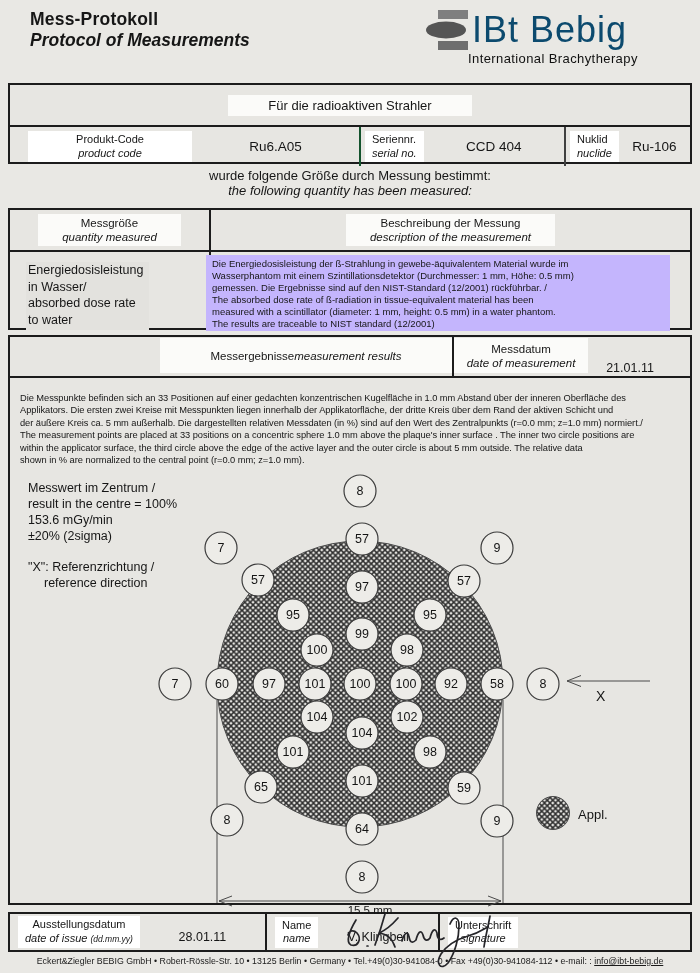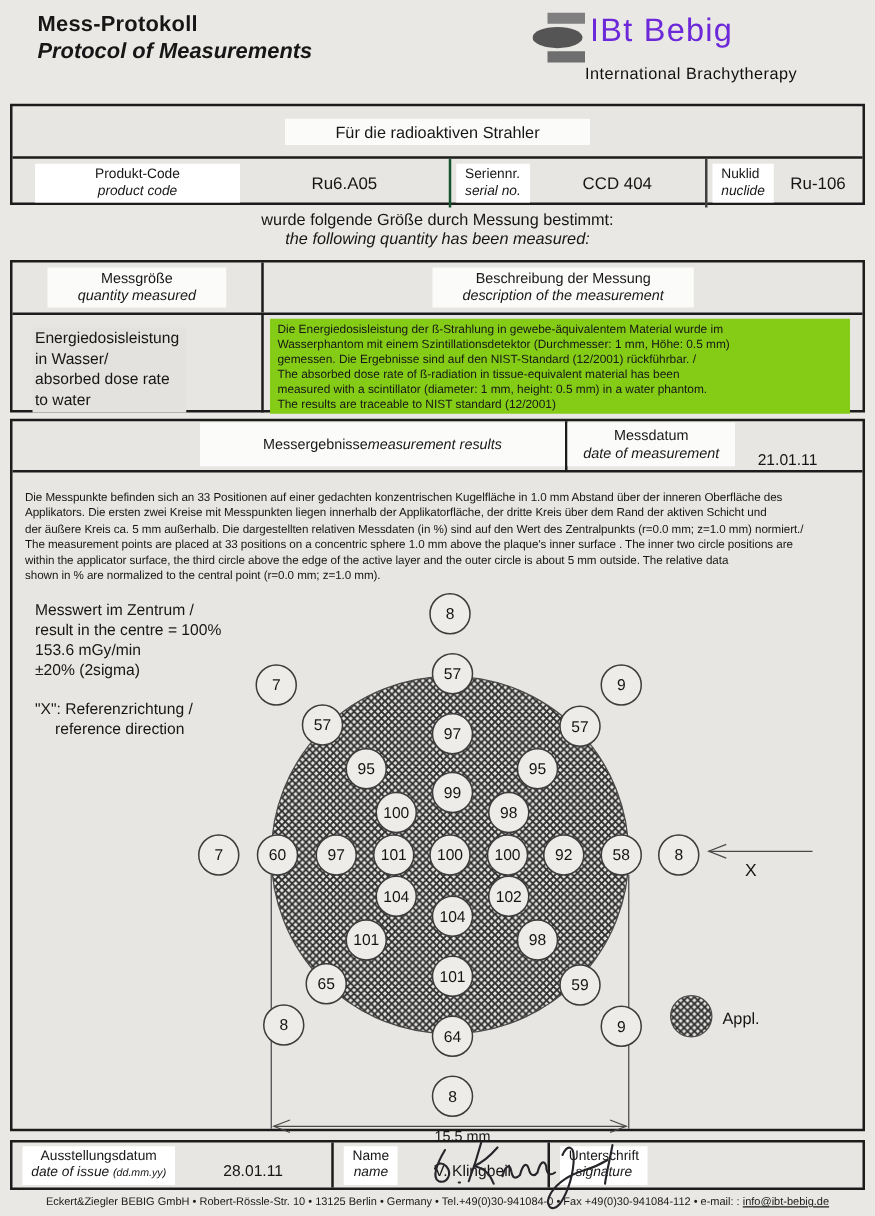--- a/index.html
+++ b/index.html
@@ -9,21 +9,21 @@
   .box{position:absolute; border:2px solid #1c1c1c; box-sizing:border-box; background:#e7e6e2;}
   .whitebox{background:#fbfbf9;}
   .it{font-style:italic;}
   .pre{white-space:pre;}
   .preline{white-space:pre-line;}
 
   
   .title-de{left:30px; top:9px; font-size:17.5px; font-weight:700; letter-spacing:.2px;}
   .title-en{left:30px; top:30px; font-size:17.5px; font-weight:700; font-style:italic;}
   .logo{left:426px; top:7px; width:266px; height:62px;}
-  .logo-name{position:absolute; left:46px; top:2px; font-size:26px; font-weight:400; letter-spacing:1px; color:#6d28d9;}
+  .logo-name{position:absolute; left:46px; top:2px; font-size:36px; font-weight:400; letter-spacing:1px; color:#0c4a6e;}
   .logo-sub{position:absolute; left:42px; top:44px; font-size:13px; letter-spacing:.4px; color:#101010;}
 
   
   .b1{left:8px; top:83px; width:684px; height:81px;}
   .b1-head{height:40px; border-bottom:2px solid #1c1c1c; display:flex; align-items:center; justify-content:center;}
   .b1-head .whitebox{padding:2px 40px; text-align:center; font-size:13px; line-height:17px;}
   .b1-row{display:flex; height:39px;}
   .c-prod{width:349px; display:flex; align-items:center;}
   .c-ser{width:203px; border-left:2px solid #14532d; display:flex; align-items:center;}
   .c-nuk{flex:1; border-left:2px solid #404040; display:flex; align-items:center;}
@@ -37,21 +37,21 @@
 
   
   .b2{left:8px; top:208px; width:684px; height:122px;}
   .b2-head{display:flex; height:40px; border-bottom:2px solid #1c1c1c;}
   .b2-h1{width:199px; display:flex; align-items:center; justify-content:center;}
   .b2-h2{flex:1; border-left:2px solid #1c1c1c; display:flex; align-items:center; justify-content:center;}
   .hdlbl{background:#fbfbf9; padding:2px 24px; text-align:center; font-size:11.5px; line-height:14px;}
   .b2-body{position:relative; height:78px;}
   .b2-div{position:absolute; left:199px; top:0; bottom:0; width:2px; background:#1c1c1c;}
   .qty{position:absolute; left:16px; top:10px; font-size:12.5px; line-height:16.5px; background:#e3e2de; padding:0 6px 2px 2px;}
-  .descbox{position:absolute; left:206px; top:3px; width:464px; height:76px; background:#84cc16; padding:3px 6px; box-sizing:border-box; font-size:9.5px; line-height:12.1px; overflow:visible;}
+  .descbox{position:absolute; left:196px; top:3px; width:464px; height:76px; background:#c4b5fd; padding:3px 6px; box-sizing:border-box; font-size:9.5px; line-height:12.1px; overflow:visible;}
 
   
   .b3{left:8px; top:335px; width:684px; height:570px;}
   .b3-head{position:relative; height:39px; border-bottom:2px solid #1c1c1c;}
   .b3-hdiv{position:absolute; left:442px; top:0; bottom:0; width:2px; background:#1c1c1c;}
   .b3-lbl{position:absolute; left:150px; top:1px; width:292px; height:35px; display:flex; flex-direction:row; align-items:center; justify-content:center; font-size:11.5px; line-height:14px;}
   .b3-datelbl{position:absolute; left:444px; top:1px; width:134px; height:35px; display:flex; flex-direction:column; align-items:center; justify-content:center; font-size:11.5px; line-height:14px;}
   .dateval{position:absolute; left:570px; top:24px; width:100px; text-align:center; font-size:12.5px; z-index:6;}
   .note{position:absolute; left:10px; top:55px; font-size:9.3px; line-height:12.4px; letter-spacing:-.05px;}
   .centreblk{position:absolute; left:18px; top:143px; font-size:12.5px; line-height:16px;}

